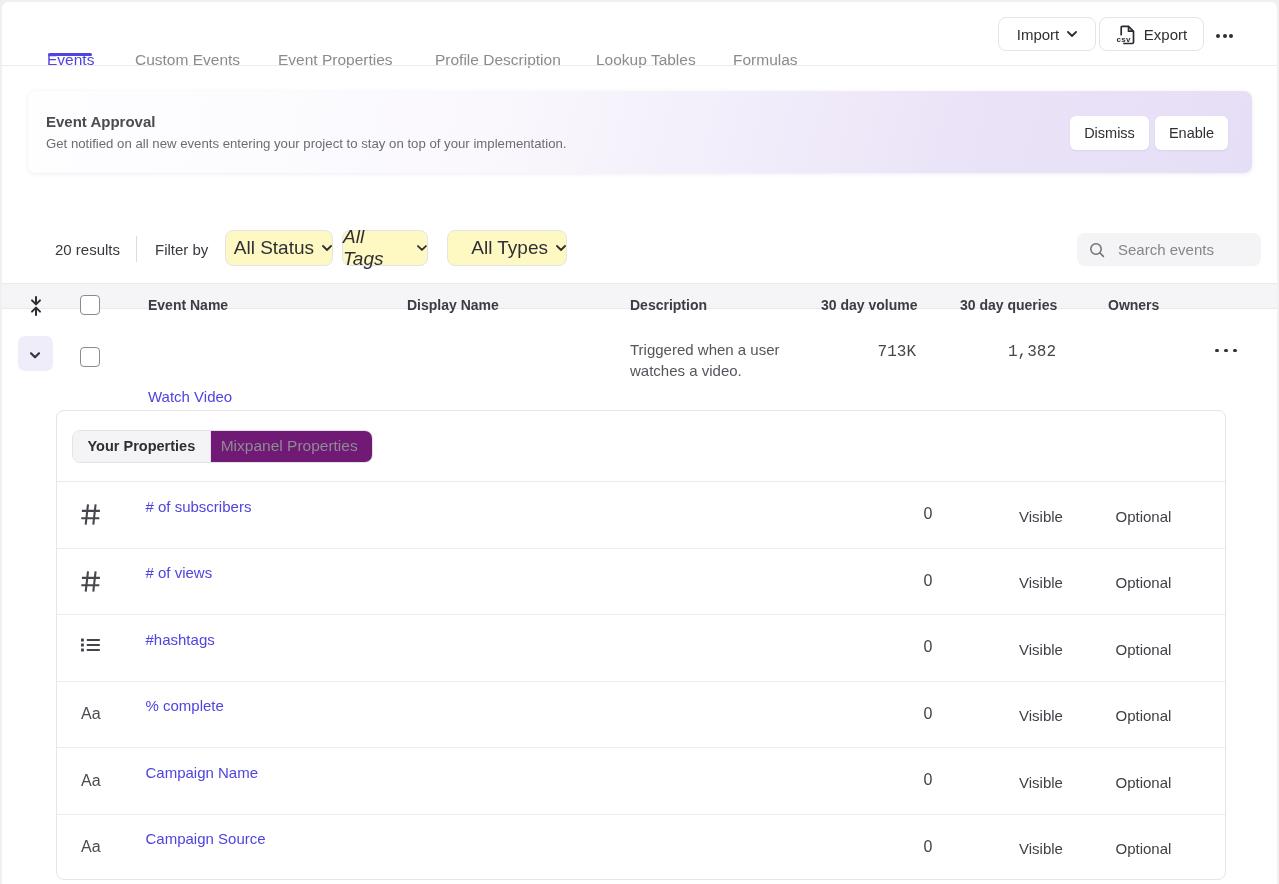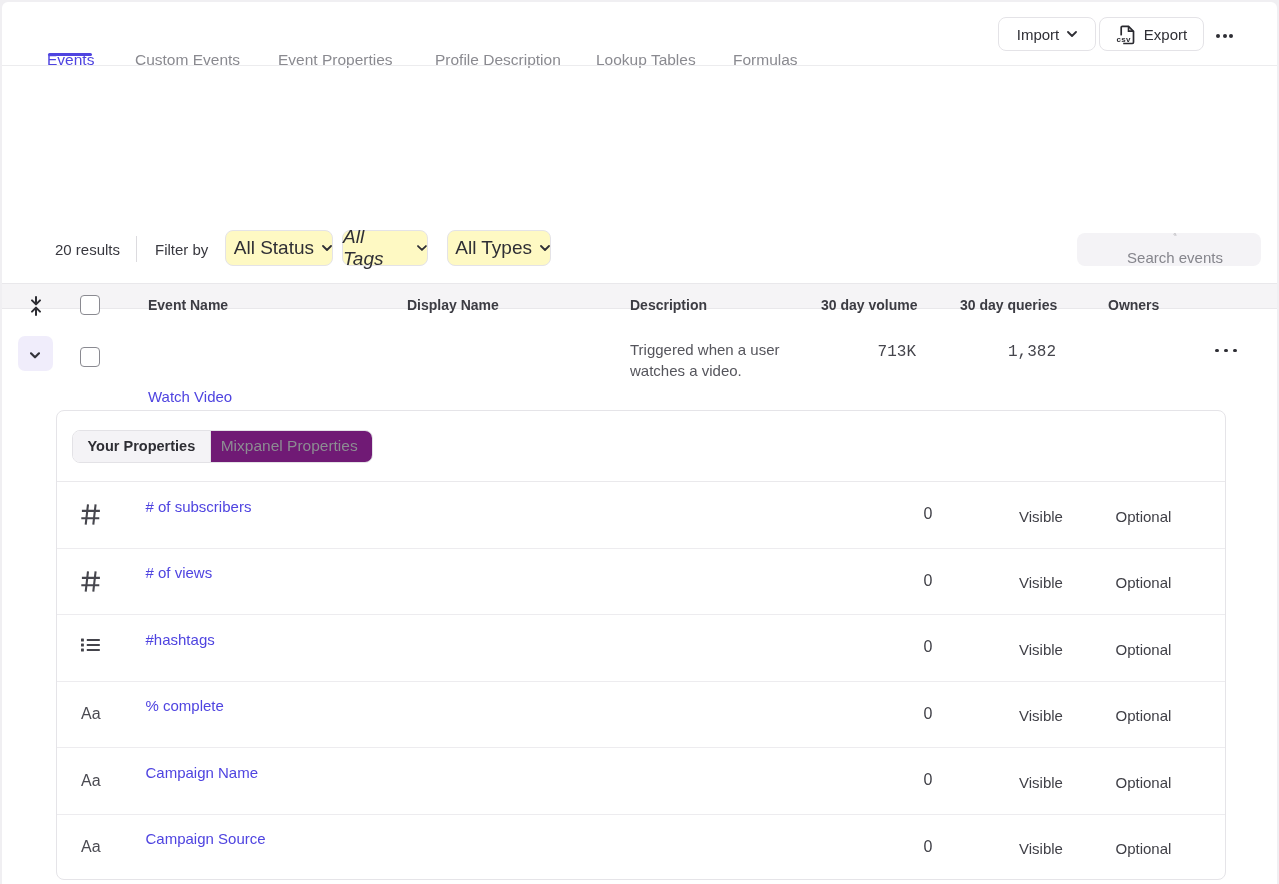--- a/index.html
+++ b/index.html
@@ -19,21 +19,21 @@
 .banner { position:absolute; left:26px; top:89px; width:1224px; height:82px; border-radius:8px;
   background:linear-gradient(105deg, #fefeff 0%, #faf8fd 38%, #ebe4f8 75%, #e5def6 100%);
   box-shadow:0 1px 4px rgba(80,60,120,0.10); }
 .banner h3 { position:absolute; left:18px; top:22px; font-size:15px; font-weight:700; color:#4b4b52; }
 .banner p { position:absolute; left:18px; top:44.5px; font-size:13.2px; color:#6c6c73; }
 .bbtn { position:absolute; top:25px; height:34px; background:#fff; border-radius:6px; display:flex; align-items:center; justify-content:center; font-size:14.5px; font-weight:500; color:#2f2f35; box-shadow:0 1px 2px rgba(60,50,90,0.08); }
 
 
 .fr-text { position:absolute; font-size:15px; color:#38383f; white-space:nowrap; }
 .fbtn { position:absolute; top:228px; height:36px; background:#fef9c3; border:1px solid #e4e3e7; border-radius:8px; display:flex; align-items:center; justify-content:flex-end; font-size:19px; font-weight:500; color:#2f2f35; gap:8px; }
-.search { position:absolute; left:1075px; top:231px; width:184px; height:33px; background:#f4f3f6; border-radius:8px; display:flex; align-items:center; padding-left:12px; gap:13px;flex-direction:column; }
+.search { position:absolute; left:1075px; top:231px; width:184px; height:33px; background:#f4f3f6; border-radius:8px; display:flex; align-items:center; padding-left:12px; gap:13px; }
 .search span { font-size:15px; color:#85858c; }
 
 
 .thead { position:absolute; left:0; top:281px; width:1275px; height:26px; background:#f5f4f6; border-top:1px solid #e9e8eb; border-bottom:1px solid #e9e8eb; }
 .th { position:absolute; font-size:14px; font-weight:600; color:#3c3c43; white-space:nowrap; top:13px; }
 .checkbox { position:absolute; width:20px; height:20px; border:1.5px solid #8a8a91; border-radius:4px; background:#fff; }
 .expandbtn { position:absolute; left:16px; top:334px; width:34.5px; height:34.5px; background:#f0edfb; border-radius:7px; display:flex; align-items:center; justify-content:center; padding-top:4px; }
 .link { color:#4f44e0; text-decoration:none;margin-top:41px; }
 .mono { font-family:"Liberation Mono", monospace; }
 .dots { display:inline-flex; gap:5.3px; align-items:center; }
@@ -81,35 +81,41 @@
       <rect x="0.2" y="11.8" width="15.4" height="6.2" fill="#ffffff"></rect>
       <text x="0.6" y="17.6" font-size="8" font-family="Liberation Sans" font-weight="700" fill="#2a2a30" letter-spacing="0.3">csv</text>
     </svg>
     Export</div>
   <div class="abs dots tight" style="left:1214px; top:31.5px;">
       <i></i>
       <i></i>
       <i></i>
     </div>
 
+  <div class="banner">
+    <h3>Event Approval</h3>
+    <p>Get notified on all new events entering your project to stay on top of your implementation.</p>
+    <div class="bbtn" style="left:1042px; width:79px;">Dismiss</div>
+    <div class="bbtn" style="left:1127px; width:73px;">Enable</div>
+  </div>
 
   <div class="fr-text" style="left:53px; top:238.5px;">20 results</div>
   <div class="abs" style="left:133.5px; top:234px; width:1px; height:26px; background:#dcdbdf;"></div>
   <div class="fr-text" style="left:153px; top:238.5px;">Filter by</div>
   <div class="fbtn" style="left:223px; width:108px;">All Status
     <svg width="10" height="6" viewBox="0 0 10 6">
         <path d="M1 1l4 4 4-4" fill="none" stroke="#2f2f35" stroke-width="1.8" stroke-linecap="round" stroke-linejoin="round"></path>
       </svg>
   </div>
   <div class="fbtn" style="left:340px; width:86px;font-style:italic;">All Tags
     <svg width="10" height="6" viewBox="0 0 10 6">
         <path d="M1 1l4 4 4-4" fill="none" stroke="#2f2f35" stroke-width="1.8" stroke-linecap="round" stroke-linejoin="round"></path>
       </svg>
   </div>
-  <div class="fbtn" style="left:445px; width:104px;">All Types
+  <div class="fbtn" style="left:445px; width:120px;">All Types
     <svg width="10" height="6" viewBox="0 0 10 6">
         <path d="M1 1l4 4 4-4" fill="none" stroke="#2f2f35" stroke-width="1.8" stroke-linecap="round" stroke-linejoin="round"></path>
       </svg>
   </div>
   <div class="search">
     <svg width="16" height="16" viewBox="0 0 16 16" fill="none" stroke="#6f6f76" stroke-width="1.5">
         <circle cx="7" cy="7" r="5.2"></circle>
         <path d="M11 11l3.4 3.4" stroke-linecap="round"></path>
       </svg>
     <span>Search events</span>

